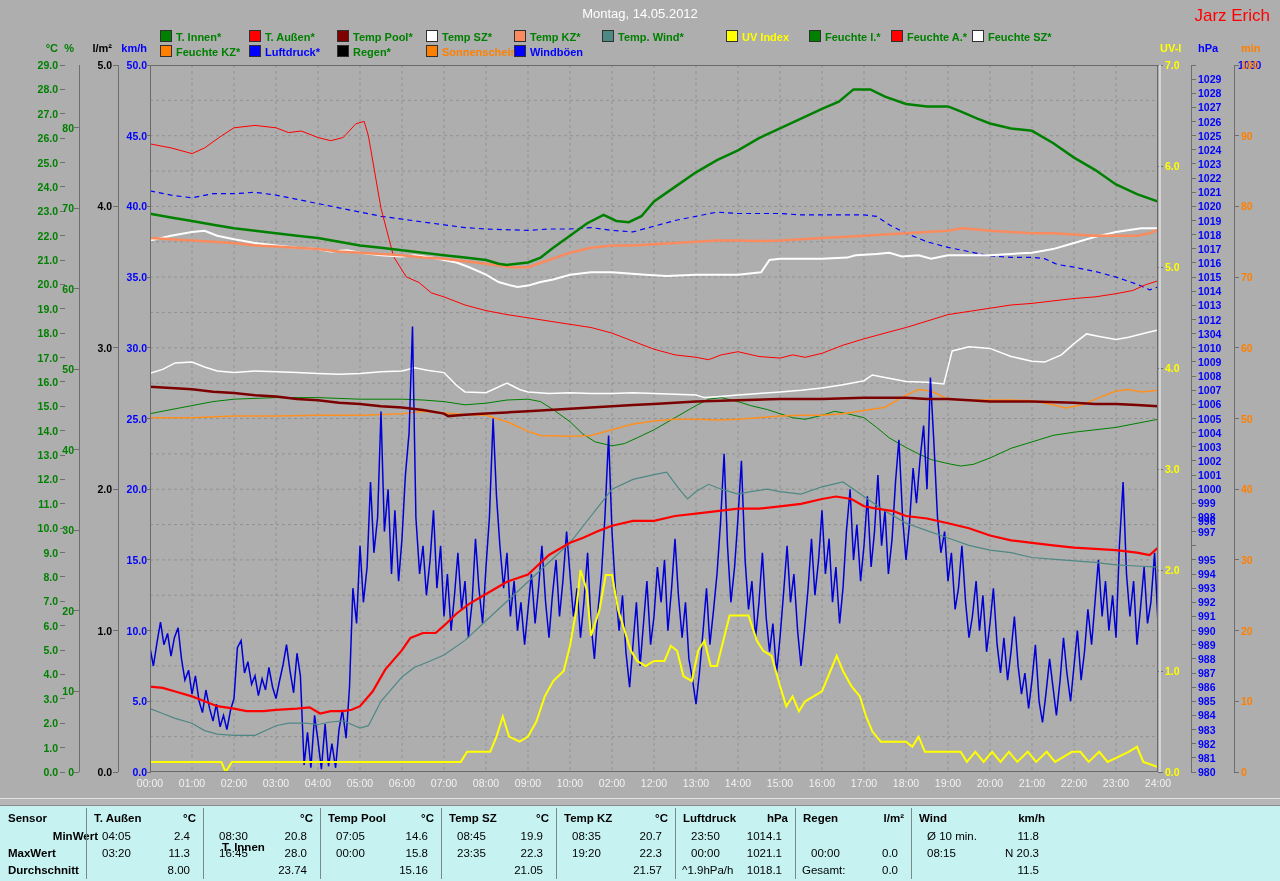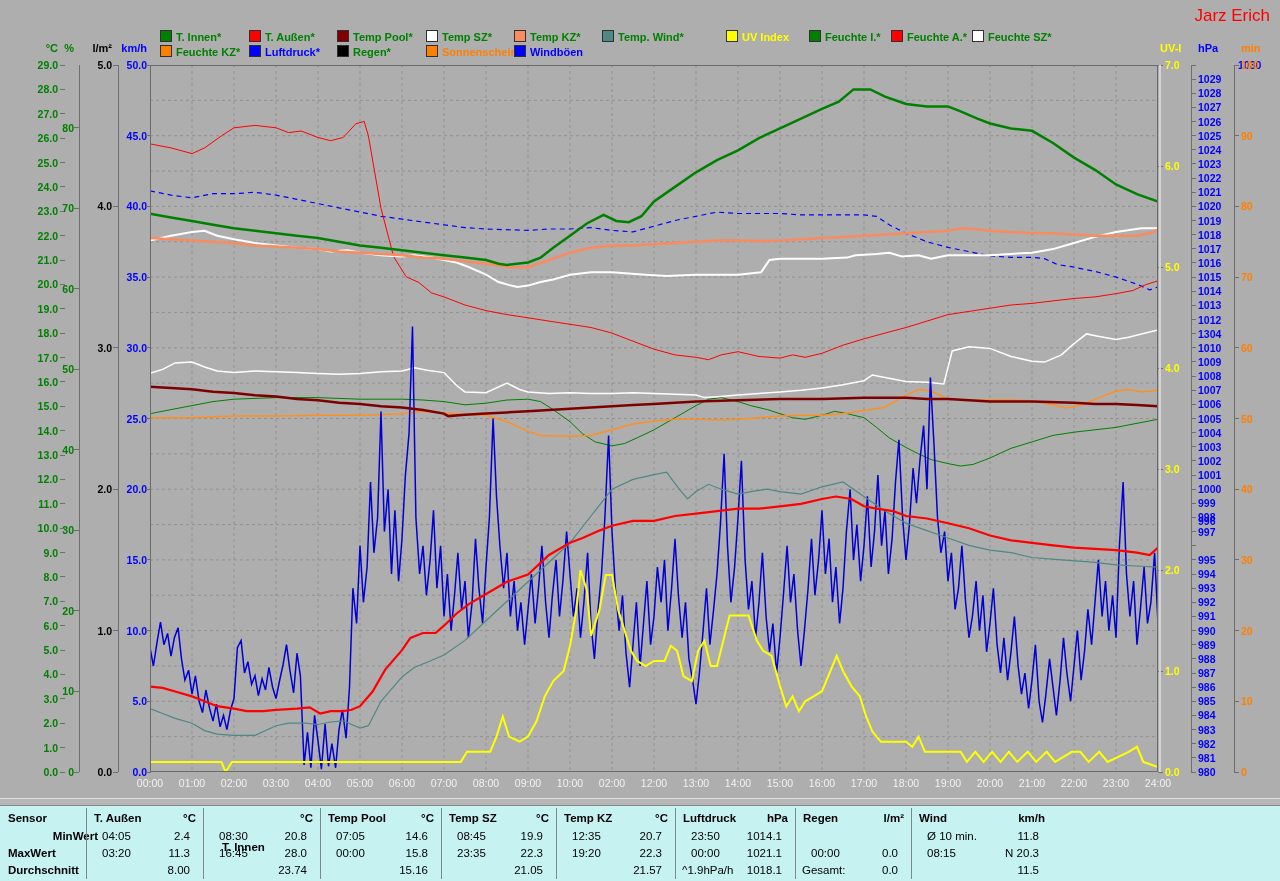--- a/index.html
+++ b/index.html
@@ -21,20 +21,21 @@
              border-top:1px solid #E2E2E2;border-bottom:1px solid #8A8A8A;box-sizing:border-box;}
   #table{position:absolute;left:0;top:806px;width:1280px;height:75px;background:#C7F2F2;font-size:11.5px;color:#000;}
   .tcell{position:absolute;height:15px;line-height:15px;white-space:nowrap;}
   .tbold{font-weight:bold;}
   .tsep{position:absolute;top:2px;width:1px;height:71px;background:#7A8A8A;}
 </style>
 </head>
 <body>
 
 <div id="screen">
+  <div class="ttl">Montag, 14.05.2012</div>
   <div class="wm">Jarz Erich</div>
   <div id="legend">
       <div class="legend-item" style="left: 160px; top: 30px; color: rgb(0, 128, 0);"><span class="sw" style="background: rgb(0, 128, 0);"></span><span>T. Innen*</span></div>
       <div class="legend-item" style="left: 249px; top: 30px; color: rgb(0, 128, 0);"><span class="sw" style="background: rgb(255, 0, 0);"></span><span>T. Außen*</span></div>
       <div class="legend-item" style="left: 337px; top: 30px; color: rgb(0, 128, 0);"><span class="sw" style="background: rgb(128, 0, 0);"></span><span>Temp Pool*</span></div>
       <div class="legend-item" style="left: 426px; top: 30px; color: rgb(0, 128, 0);"><span class="sw" style="background: rgb(255, 255, 255);"></span><span>Temp SZ*</span></div>
       <div class="legend-item" style="left: 514px; top: 30px; color: rgb(0, 128, 0);"><span class="sw" style="background: rgb(250, 139, 95);"></span><span>Temp KZ*</span></div>
       <div class="legend-item" style="left: 602px; top: 30px; color: rgb(0, 128, 0);"><span class="sw" style="background: rgb(78, 136, 132);"></span><span>Temp. Wind*</span></div>
       <div class="legend-item" style="left: 726px; top: 30px; color: rgb(255, 255, 0);"><span class="sw" style="background: rgb(255, 255, 0);"></span><span>UV Index</span></div>
       <div class="legend-item" style="left: 809px; top: 30px; color: rgb(0, 128, 0);"><span class="sw" style="background: rgb(0, 128, 0);"></span><span>Feuchte I.*</span></div>
@@ -441,21 +442,21 @@
       <div class="tcell tbold" style="left: 449px; top: 5px; width: 100px; text-align: right;">°C</div>
       <div class="tcell" style="left: 457px; top: 23px; width: 86px; text-align: left;">08:45</div>
       <div class="tcell" style="left: 449px; top: 23px; width: 94px; text-align: right;">19.9</div>
       <div class="tcell" style="left: 457px; top: 40px; width: 86px; text-align: left;">23:35</div>
       <div class="tcell" style="left: 449px; top: 40px; width: 94px; text-align: right;">22.3</div>
       <div class="tcell" style="left: 448px; top: 57px; width: 96px; text-align: left;"></div>
       <div class="tcell" style="left: 449px; top: 57px; width: 94px; text-align: right;">21.05</div>
       <div class="tsep" style="left: 556px;"></div>
       <div class="tcell tbold" style="left: 564px; top: 5px; width: 104px; text-align: left;">Temp KZ</div>
       <div class="tcell tbold" style="left: 564px; top: 5px; width: 104px; text-align: right;">°C</div>
-      <div class="tcell" style="left: 572px; top: 23px; width: 90px; text-align: left;">12:35</div>
+      <div class="tcell" style="left: 572px; top: 23px; width: 90px; text-align: left;">08:35</div>
       <div class="tcell" style="left: 564px; top: 23px; width: 98px; text-align: right;">20.7</div>
       <div class="tcell" style="left: 572px; top: 40px; width: 90px; text-align: left;">19:20</div>
       <div class="tcell" style="left: 564px; top: 40px; width: 98px; text-align: right;">22.3</div>
       <div class="tcell" style="left: 563px; top: 57px; width: 100px; text-align: left;"></div>
       <div class="tcell" style="left: 564px; top: 57px; width: 98px; text-align: right;">21.57</div>
       <div class="tsep" style="left: 675px;"></div>
       <div class="tcell tbold" style="left: 683px; top: 5px; width: 105px; text-align: left;">Luftdruck</div>
       <div class="tcell tbold" style="left: 683px; top: 5px; width: 105px; text-align: right;">hPa</div>
       <div class="tcell" style="left: 691px; top: 23px; width: 91px; text-align: left;">23:50</div>
       <div class="tcell" style="left: 683px; top: 23px; width: 99px; text-align: right;">1014.1</div>

